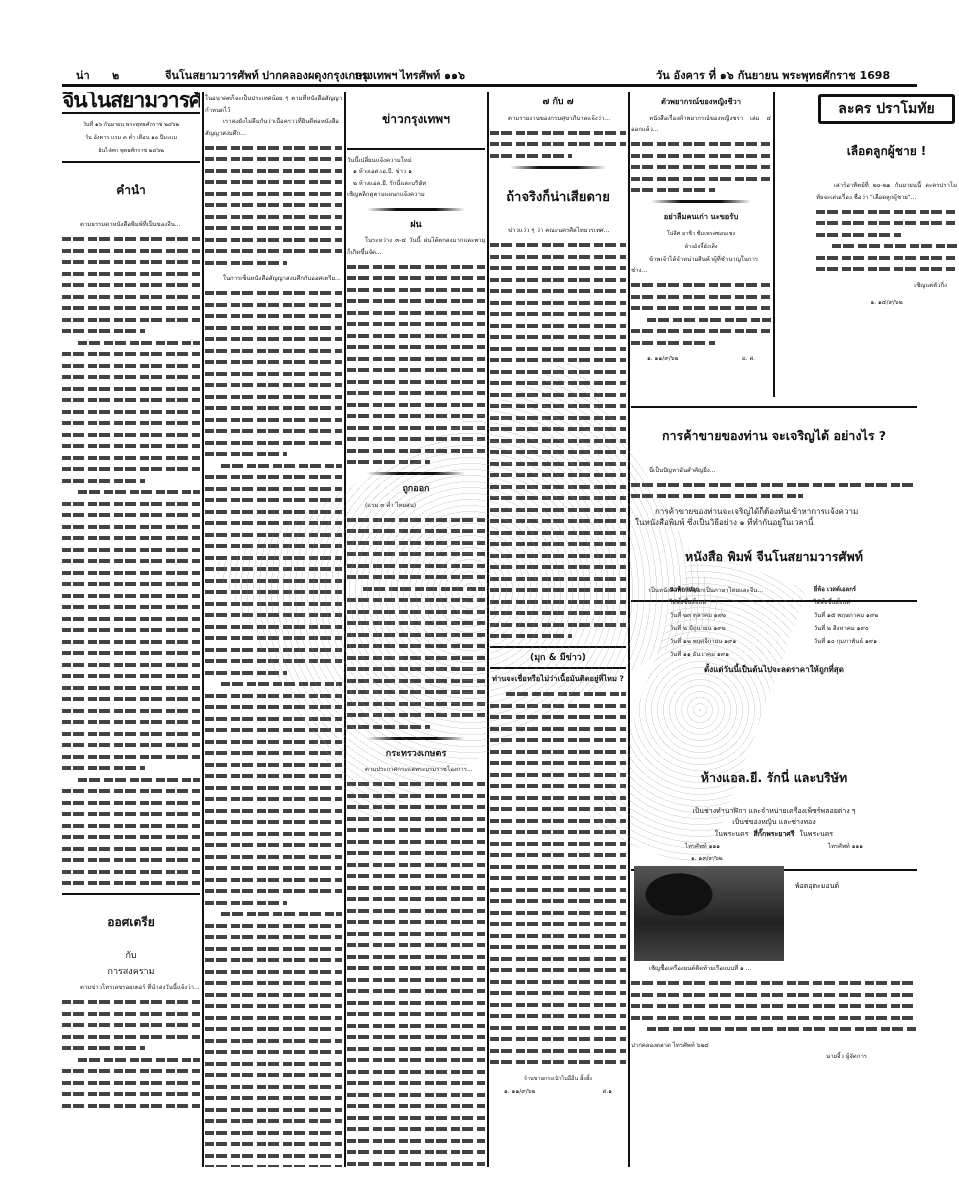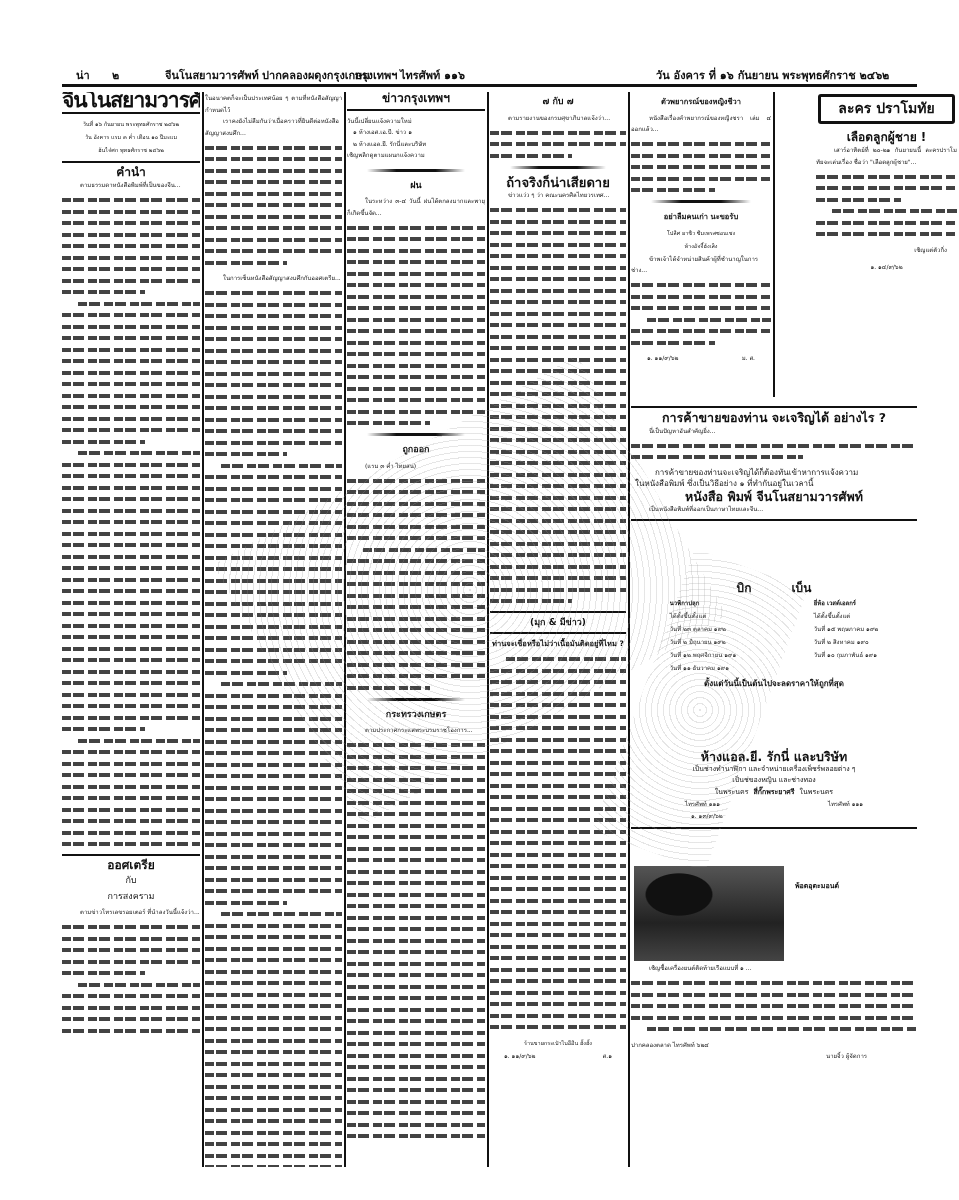--- a/index.html
+++ b/index.html
@@ -11,54 +11,54 @@
   .col{position:absolute;top:30px;font-size:6px;line-height:11.5px;overflow:hidden;}
   .vline{position:absolute;top:30px;width:2px;background:#111;}
   .c1{left:0;width:138px;height:1075px;}
   .c2{left:143px;width:137px;height:1075px;}
   .c3{left:285px;width:138px;height:1075px;}
   .c4{left:428px;width:136px;height:1075px;}
   .c5{left:569px;width:140px;height:300px;}
   .c6{left:754px;width:141px;height:300px;}
   .wide{position:absolute;left:569px;width:286px;font-size:6px;line-height:11.5px;}
   .h-mast{font-family:"DejaVu Serif",serif;font-size:21px;font-weight:bold;letter-spacing:-1px;text-align:center;white-space:nowrap;margin:2px 0 6px;}
-  .h-md{font-size:12px;font-weight:bold;text-align:center;margin:1px 0;white-space:nowrap;}
+  .h-md{font-size:12px;font-weight:bold;text-align:center;margin:22px 0;white-space:nowrap;}
   .h-sm{font-size:9px;font-weight:bold;text-align:center;margin:4px 0;white-space:nowrap;}
   .small{font-size:5.5px;text-align:center;line-height:13px;}
   .hr{height:2px;background:#111;margin:4px 0;}
   .hr-orn{height:3px;margin:8px 20px;background:linear-gradient(90deg,transparent,#111 30%,#111 70%,transparent);}
   .para{text-indent:18px;text-align:justify;}
   .para::after{content:"";}
   .lines{display:block;}
   .ln{height:4px;background:repeating-linear-gradient(90deg,#222 0 9px,transparent 9px 11px,#222 11px 22px,transparent 22px 26px);margin:7.5px 0;opacity:.85;}
   .ln.short{width:60%;}
   .ln.ind{margin-left:16px;}
   .framed{border:3px solid #111;border-radius:3px;padding:6px 4px;text-align:center;font-size:14px;font-weight:bold;margin:2px 2px 8px;}
   .date{text-align:center;font-size:6px;margin:6px 0;}
   .photo{position:absolute;left:634px;top:866px;width:150px;height:95px;background:
      radial-gradient(ellipse at 30% 30%,#111 0 22%,transparent 23%),
      linear-gradient(180deg,#555 0,#222 60%,#444 100%);}
-  .photo-cap{position:absolute;left:795px;top:880px;font-size:7px;font-weight:bold;}
+  .photo-cap{position:absolute;left:795px;top:880px;font-size:7px;font-weight:normal;}
   .noise{position:absolute;pointer-events:none;opacity:.25;background:repeating-radial-gradient(circle at 50% 50%,#999 0 1px,transparent 1px 6px);}
   .two-col{display:flex;justify-content:space-around;font-size:6px;}
   .two-col div{text-align:left;line-height:13px;}
 </style>
 </head>
 <body>
 
 <div class="page">
 
   <div class="runhead">
     <span style="left:14px">น่า</span>
     <span style="left:50px">๒</span>
     <span style="left:103px">จีนโนสยามวารศัพท์</span>
     <span style="left:200px">ปากคลองผดุงกรุงเกษม</span>
     <span style="left:293px">กรุงเทพฯ</span>
     <span style="left:338px">ไทรศัพท์ ๑๑๖</span>
-    <span style="left:594px">วัน อังคาร ที่ ๑๖ กันยายน พระพุทธศักราช ๒๔๖๒</span>
+    <span style="left:594px">วัน อังคาร ที่ ๑๖ กันยายน พระพุทธศักราช 1698</span>
   </div>
   <div class="rule-thick"></div>
 
   <div class="vline" style="left:140px;height:1075px"></div>
   <div class="vline" style="left:282px;height:1075px"></div>
   <div class="vline" style="left:425px;height:1075px"></div>
   <div class="vline" style="left:566px;height:1075px"></div>
   <div class="vline" style="left:711px;height:305px"></div>
 
   <div class="col c1">
@@ -490,24 +490,20 @@
         <div class="ln short"></div>
       </div>
     <div style="font-size:8px;text-indent:24px">การค้าขายของท่านจะเจริญได้ก็ต้องทันเข้าหาการแจ้งความ</div>
     <div style="font-size:8px;text-indent:4px">ในหนังสือพิมพ์ ซึ่งเป็นวิธีอย่าง ๑ ที่ทำกันอยู่ในเวลานี้</div>
     <div class="h-md" style="font-size:12.5px">หนังสือ พิมพ์ จีนโนสยามวารศัพท์</div>
     <div class="para">เป็นหนังสือพิมพ์ที่ออกเป็นภาษาไทยและจีน...</div>
     <div class="hr"></div>
   </div>
 
   <div class="wide" style="top:520px;height:150px">
-    <div style="display:flex;justify-content:center;gap:40px">
-      <span class="h-md">บิก</span>
-      <span class="h-md">เบ็น</span>
-    </div>
     <div class="two-col">
       <div>
         <div style="font-weight:bold">นวพิกาปลุก</div>
         <div>ได้ตั้งขึ้นตั้งแต่</div>
         <div>วันที่ ๒๓ ตุลาคม ๑๙๒</div>
         <div>วันที่ ๒ มิถุนายน ๑๙๒</div>
         <div>วันที่ ๑๒ พฤศจิกายน ๑๙๑</div>
         <div>วันที่ ๑๑ ธันวาคม ๑๙๑</div>
       </div>
       <div>

